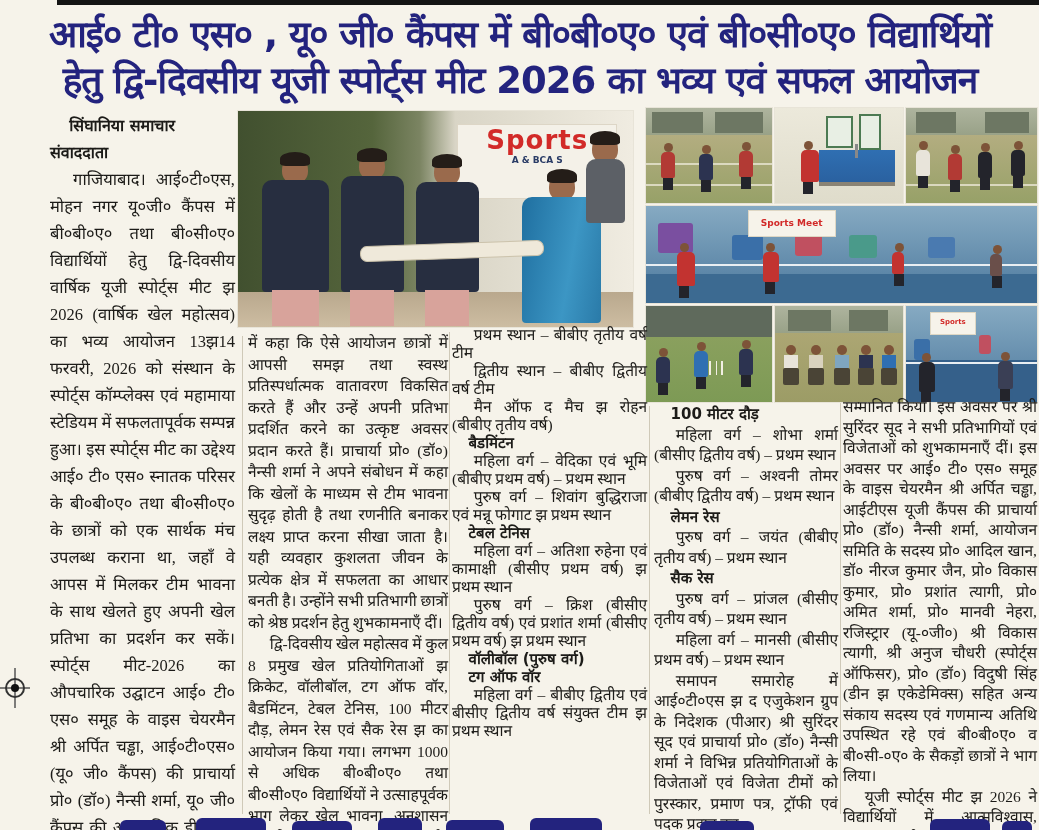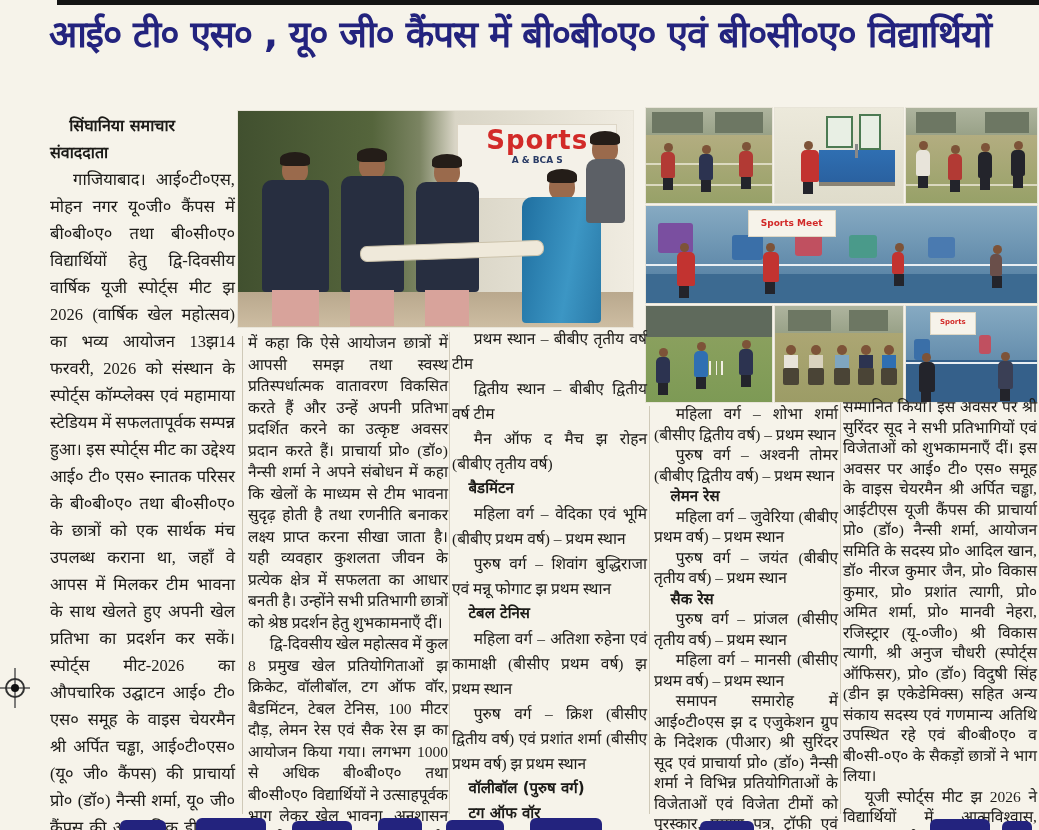--- a/index.html
+++ b/index.html
@@ -11,21 +11,21 @@
   
   #topbar{left:57px;top:0;width:982px;height:5px;background:#141414;}
   #headline{left:8px;top:12px;width:1024px;text-align:center;
             font-weight:700;font-size:37px;line-height:46px;
             letter-spacing:-1px;
             font-family:"DejaVu Sans","Liberation Sans",sans-serif;}
   
   .col{font-size:15.5px;line-height:20.5px;text-align:justify;}
   #col1{left:50px;top:112px;width:185px;height:706px;font-size:16.5px;line-height:27px;}
   #col2{left:248px;top:332px;width:200px;height:484px;line-height:21.5px;}
-  #col3{left:452px;top:326px;width:195px;height:492px;line-height:25px;}
+  #col3{left:452px;top:326px;width:195px;height:492px;line-height:18px;}
   #col4{left:654px;top:404px;width:184px;height:414px;line-height:20.5px;}
   #col5{left:843px;top:397px;width:194px;height:420px;line-height:20.5px;}
   .blk{margin:0;}
   .blk.p{text-indent:1.4em;}
   .blk.pc{text-indent:0;}
   .blk.h{font-weight:700;text-indent:1.1em;text-align:left;
          font-family:"DejaVu Sans","Liberation Sans",sans-serif;font-size:0.97em;}
   .byline{font-weight:700;text-align:left;text-indent:1.2em;
           font-family:"DejaVu Sans","Liberation Sans",sans-serif;font-size:16px;}
   .rule{width:1px;background:#cfc9b8;}
@@ -92,20 +92,21 @@
   
   .crop{position:absolute;bottom:0;background:#23237e;border-radius:6px 6px 0 0;}
 </style>
 </head>
 <body>
 
 <div class="abs" id="topbar"></div>
 
 <div class="abs" id="headline" style="color: rgb(35, 35, 126);">
   <div>आई० टी० एस० , यू० जी० कैंपस में बी०बी०ए० एवं बी०सी०ए० विद्यार्थियों</div>
+  <div>हेतु द्वि-दिवसीय यूजी स्पोर्ट्स मीट 2026  का भव्य एवं सफल आयोजन</div>
 </div>
 
 <div class="abs rule" id="rule1"></div>
 <div class="abs rule" id="rule2"></div>
 <div class="abs rule" id="rule3"></div>
 <div class="abs rule" id="rule4"></div>
 
 <div class="abs col" id="col1">
   <div class="byline">सिंघानिया समाचार संवाददाता</div>
   <div>
@@ -261,24 +262,24 @@
     <div class="blk p">महिला वर्ग – वेदिका एवं भूमि (बीबीए प्रथम वर्ष) – प्रथम स्थान</div>
     <div class="blk p">पुरुष वर्ग – शिवांग बुद्धिराजा एवं मन्नू फोगाट झ प्रथम स्थान</div>
     <div class="blk h">टेबल टेनिस</div>
     <div class="blk p">महिला वर्ग – अतिशा रुहेना एवं कामाक्षी (बीसीए प्रथम वर्ष) झ प्रथम स्थान</div>
     <div class="blk p">पुरुष वर्ग – क्रिश (बीसीए द्वितीय वर्ष) एवं प्रशांत शर्मा (बीसीए प्रथम वर्ष) झ प्रथम स्थान</div>
     <div class="blk h">वॉलीबॉल (पुरुष वर्ग)</div>
     <div class="blk h">टग ऑफ वॉर</div>
     <div class="blk p">महिला वर्ग – बीबीए द्वितीय एवं बीसीए द्वितीय वर्ष संयुक्त टीम झ प्रथम स्थान</div>
   </div>
 <div class="abs col" id="col4">
+    <div class="blk h">100 मीटर दौड़</div>
     <div class="blk p">महिला वर्ग – शोभा शर्मा (बीसीए द्वितीय वर्ष) – प्रथम स्थान</div>
     <div class="blk p">पुरुष वर्ग – अश्वनी तोमर (बीबीए द्वितीय वर्ष) – प्रथम स्थान</div>
     <div class="blk h">लेमन रेस</div>
-    <div class="blk p">महिला वर्ग – जुवेरिया (बीबीए प्रथम वर्ष) – प्रथम स्थान</div>
     <div class="blk p">पुरुष वर्ग – जयंत (बीबीए तृतीय वर्ष) – प्रथम स्थान</div>
     <div class="blk h">सैक रेस</div>
     <div class="blk p">पुरुष वर्ग – प्रांजल (बीसीए तृतीय वर्ष) – प्रथम स्थान</div>
     <div class="blk p">महिला वर्ग – मानसी (बीसीए प्रथम वर्ष) – प्रथम स्थान</div>
     <div class="blk p">समापन समारोह में आई०टी०एस झ द एजुकेशन ग्रुप के निदेशक (पीआर) श्री सुरिंदर सूद एवं प्राचार्या प्रो० (डॉ०) नैन्सी शर्मा ने विभिन्न प्रतियोगिताओं के विजेताओं एवं विजेता टीमों को पुरस्कार, प्रमाण पत्र, ट्रॉफी एवं पदक प्रदान कर</div>
   </div>
 <div class="abs col" id="col5">
     <div class="blk pc">सम्मानित किया। इस अवसर पर श्री सुरिंदर सूद ने सभी प्रतिभागियों एवं विजेताओं को शुभकामनाएँ दीं। इस अवसर पर आई० टी० एस० समूह के वाइस चेयरमैन श्री अर्पित चड्ढा, आईटीएस यूजी कैंपस की प्राचार्या प्रो० (डॉ०) नैन्सी शर्मा, आयोजन समिति के सदस्य प्रो० आदिल खान, डॉ० नीरज कुमार जैन, प्रो० विकास कुमार, प्रो० प्रशांत त्यागी, प्रो० अमित शर्मा, प्रो० मानवी नेहरा, रजिस्ट्रार (यू-०जी०) श्री विकास त्यागी, श्री अनुज चौधरी (स्पोर्ट्स ऑफिसर), प्रो० (डॉ०) विदुषी सिंह (डीन झ एकेडेमिक्स) सहित अन्य संकाय सदस्य एवं गणमान्य अतिथि उपस्थित रहे एवं बी०बी०ए० व बी०सी-०ए० के सैकड़ों छात्रों ने भाग लिया।</div>
     <div class="blk p">यूजी स्पोर्ट्स मीट झ 2026 ने विद्यार्थियों में आत्मविश्वास, अनुशासन, नेतृत्व क्षमता एवं टीम भावना को सुदृढ़ करते हुए इसे ऊर्जा और उत्साह का प्रेरणादायी उत्सव बना दिया।</div>
   </div>

